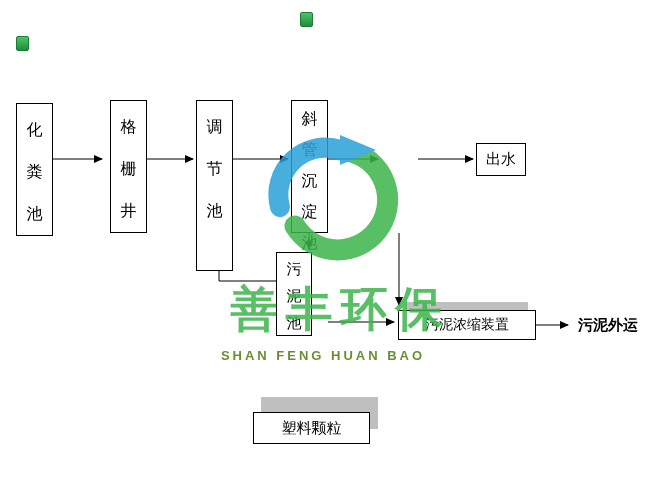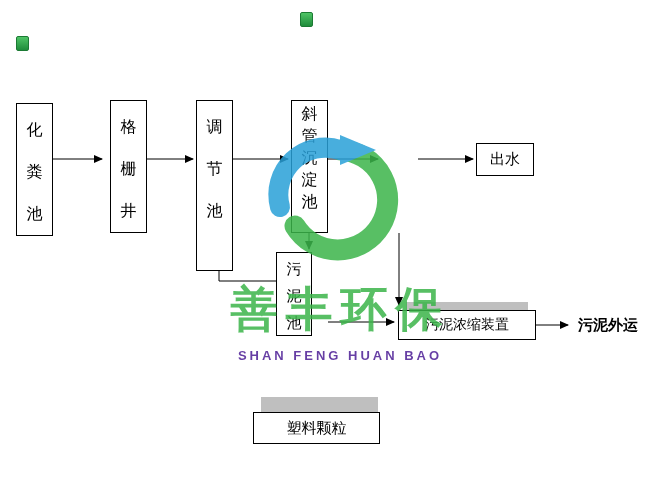--- a/index.html
+++ b/index.html
@@ -9,37 +9,37 @@
   }
   .connectors { position:absolute; left:0; top:0; z-index:2; }
   .cl { stroke:#000; stroke-width:1; fill:none; }
   .shadow-rect { position:absolute; background:#bfbfbf; z-index:1; }
   .fbox {
     position:absolute; border:1px solid #000; background:#fff; box-sizing:border-box;
     display:flex; justify-content:center; z-index:3;
   }
   .vert .vlabel { width:18px; word-break:break-all; text-align:center; font-size:16px; }
   .chars3 .vlabel { line-height:42px; padding-top:5px; }
-  .chars5 .vlabel { line-height:22px; padding-top:2px; }
+  .chars5 .vlabel { line-height:31px; padding-top:2px; }
   .sludge .vlabel { line-height:27px; padding-top:2px; font-size:15px; }
   .hbox { align-items:center; font-size:15px; }
   .float-label { position:absolute; z-index:3; font-size:15px; white-space:nowrap;font-weight:bold; }
   .eco {
     position:absolute; width:11px; height:13px; z-index:6;
     background:linear-gradient(#4fc466,#1f8c3b);
     border:1px solid #1b7a33; border-radius:2px;
   }
   .watermark { position:absolute; inset:0; opacity:.85; pointer-events:none; z-index:5; }
   .brand-cn {
     position:absolute; left:205px; top:278px; width:255px; text-align:center;
     font-size:47px; font-weight:bold; letter-spacing:8px; color:#3bb54a; white-space:nowrap;
   }
   .brand-en {
-    position:absolute; left:198px; top:348px; width:268px; text-align:center;
-    font-size:13px; font-weight:bold; letter-spacing:3px; color:#4c1d95; white-space:nowrap;
+    position:absolute; left:181px; top:348px; width:268px; text-align:center;
+    font-size:13px; font-weight:bold; letter-spacing:3px; color:#4d7c0f; white-space:nowrap;
   }
 </style>
 </head>
 <body>
 
 <div class="canvas">
 
   <svg class="connectors" width="650" height="500" viewBox="0 0 650 500">
     <defs>
       <marker id="arr" markerWidth="10" markerHeight="10" refX="8" refY="4" orient="auto" markerUnits="userSpaceOnUse">
@@ -67,35 +67,35 @@
   <div class="fbox vert chars3" style="left:102px;top:100px;width:37px;height:133px">
     <span class="vlabel">格栅井</span>
   </div>
   <div class="fbox vert chars3" style="left:188px;top:100px;width:37px;height:171px">
     <span class="vlabel">调节池</span>
   </div>
   <div class="fbox vert chars5" style="left:283px;top:100px;width:37px;height:133px">
     <span class="vlabel">斜管沉淀池</span>
   </div>
 
-  <div class="fbox hbox" style="left:468px;top:143px;width:58px;height:33px">
+  <div class="fbox hbox" style="left:468px;top:143px;width:50px;height:33px">
     <span>出水</span>
   </div>
 
   <div class="fbox vert sludge" style="left:268px;top:252px;width:36px;height:84px">
     <span class="vlabel">污泥池</span>
   </div>
 
   <div class="fbox hbox" style="left:390px;top:310px;width:138px;height:30px;font-size:14px">
     <span>污泥浓缩装置</span>
   </div>
 
   <div class="float-label" style="left:570px;top:316px">污泥外运</div>
 
-  <div class="fbox hbox" style="left:245px;top:412px;width:127px;height:32px">
+  <div class="fbox hbox" style="left:245px;top:412px;width:117px;height:32px">
     <span>塑料颗粒</span>
   </div>
 
   <div class="eco" style="left:8px;top:36px"></div>
   <div class="eco" style="left:292px;top:12px"></div>
 
   <div class="watermark">
     <svg width="650" height="500" viewBox="0 0 650 500">
       <path d="M 333 150 A 50 50 0 1 1 287 226" fill="none" stroke="#3bb54a" stroke-width="21" stroke-linecap="round"></path>
       <path d="M 272 207 A 47 47 0 0 1 332 150" fill="none" stroke="#29a0d8" stroke-width="20" stroke-linecap="round"></path>

